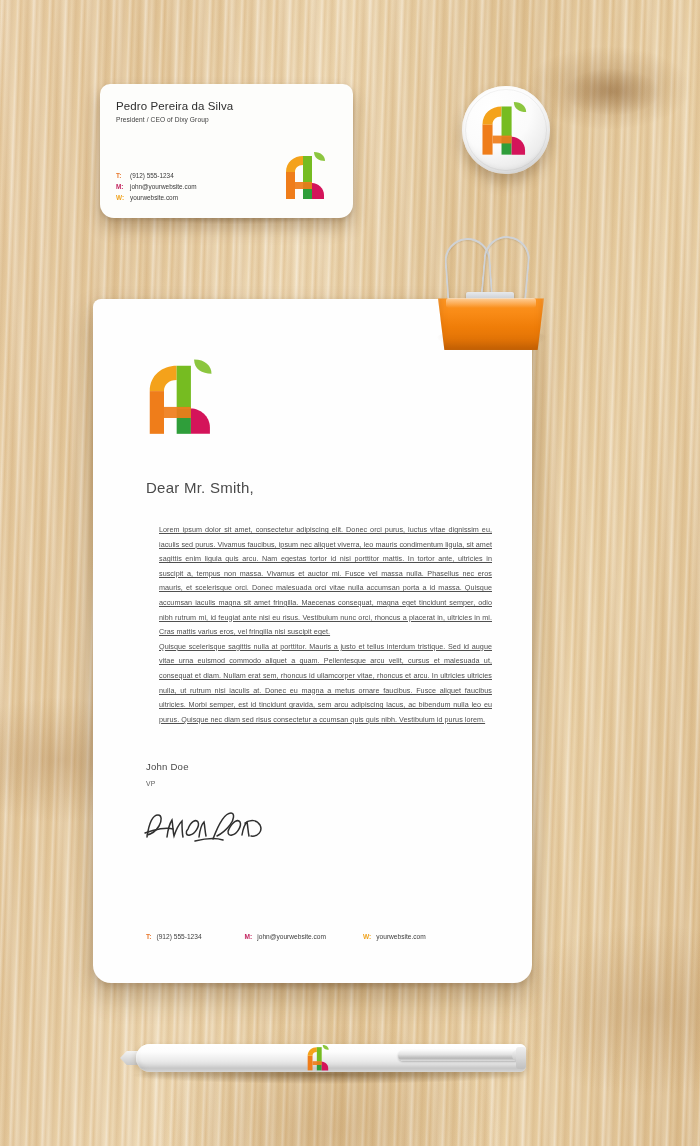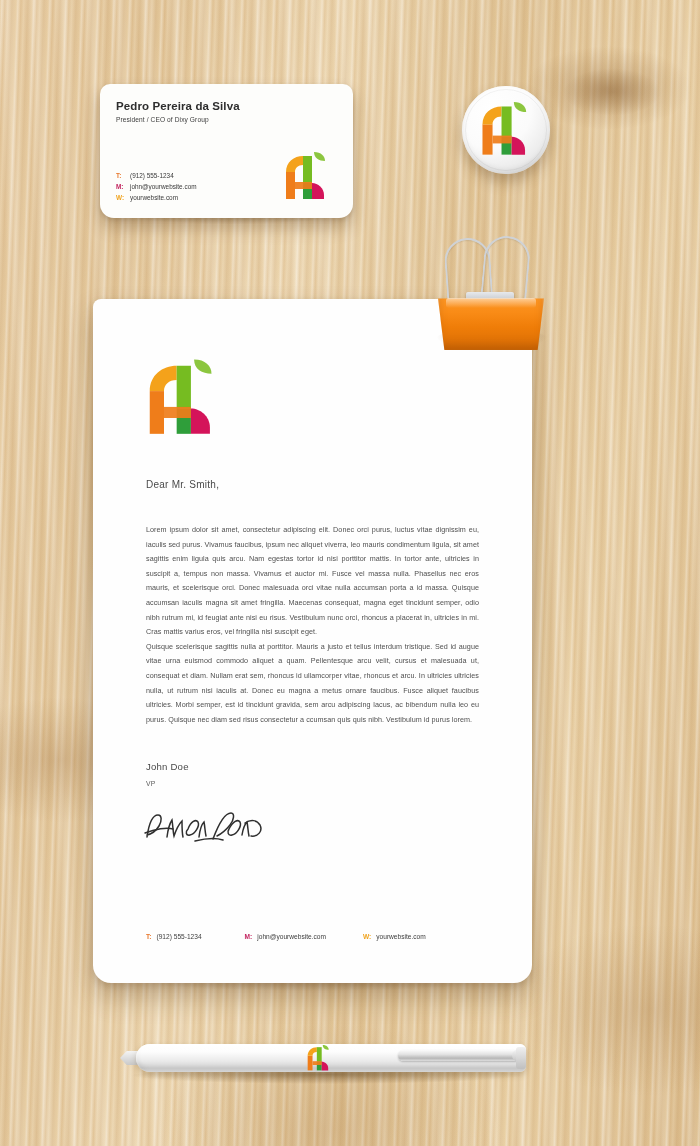--- a/index.html
+++ b/index.html
@@ -41,21 +41,21 @@
   }
   .card::after {
     
     content: ""; position: absolute; left: 6px; right: -4px; bottom: -6px; height: 14px;
     background: radial-gradient(ellipse at 50% 0%, rgba(80,52,20,0.34), rgba(80,52,20,0) 72%);
     border-radius: 50%;
     z-index: -1;
   }
   .card-name {
     position: absolute; left: 16px; top: 16px;
-    font-size: 11.5px; font-weight: bold; color: #2e2e2e; letter-spacing: 0.1px;
+    font-size: 11.5px; font-weight: normal; color: #2e2e2e; letter-spacing: 0.1px;
   }
   .card-role {
     position: absolute; left: 16px; top: 32px;
     font-size: 6.6px; color: #3c3c3c; letter-spacing: 0.1px;
   }
   .card-contacts { position: absolute; left: 16px; top: 88px; }
   .cc-row { display: flex; align-items: baseline; height: 11px; }
   .cc-key { width: 14px; font-size: 6.4px; font-weight: bold; }
   .cc-val { font-size: 6.4px; color: #3a3a3a; }
   .k-t { color: #e8762a; }
@@ -88,26 +88,26 @@
   }
   .sheet::after {
     content: ""; position: absolute; left: 10px; right: 4px; bottom: -8px; height: 18px;
     background: radial-gradient(ellipse at 50% 0%, rgba(78,50,18,0.30), rgba(78,50,18,0) 72%);
     border-radius: 50%; z-index: -1;
   }
   .sheet-logo { position: absolute; left: 52px; top: 60px; }
 
   .salutation {
     position: absolute; left: 53px; top: 180px;
-    font-size: 10px; color: #4a4a4a; letter-spacing: 0.25px;
+    font-size: 15px; color: #4a4a4a; letter-spacing: 0.25px;
   }
   .body-copy {
-    position: absolute; left: 53px; top: 224px; width: 333px;
+    position: absolute; left: 66px; top: 224px; width: 333px;
     font-size: 7.2px; line-height: 14.6px; color: #4f4f4f;
-    text-align: justify; letter-spacing: 0.05px;
+    text-align: justify; letter-spacing: 0.05px; text-decoration: underline;
   }
   .body-copy p + p { }
 
   .sign-name {
     position: absolute; left: 53px; top: 462px;
     font-size: 9.6px; color: #4a4a4a; letter-spacing: 0.2px; text-align: right;
   }
   .sign-title {
     position: absolute; left: 53px; top: 481px;
     font-size: 6.8px; color: #5a5a5a; letter-spacing: 0.2px;

